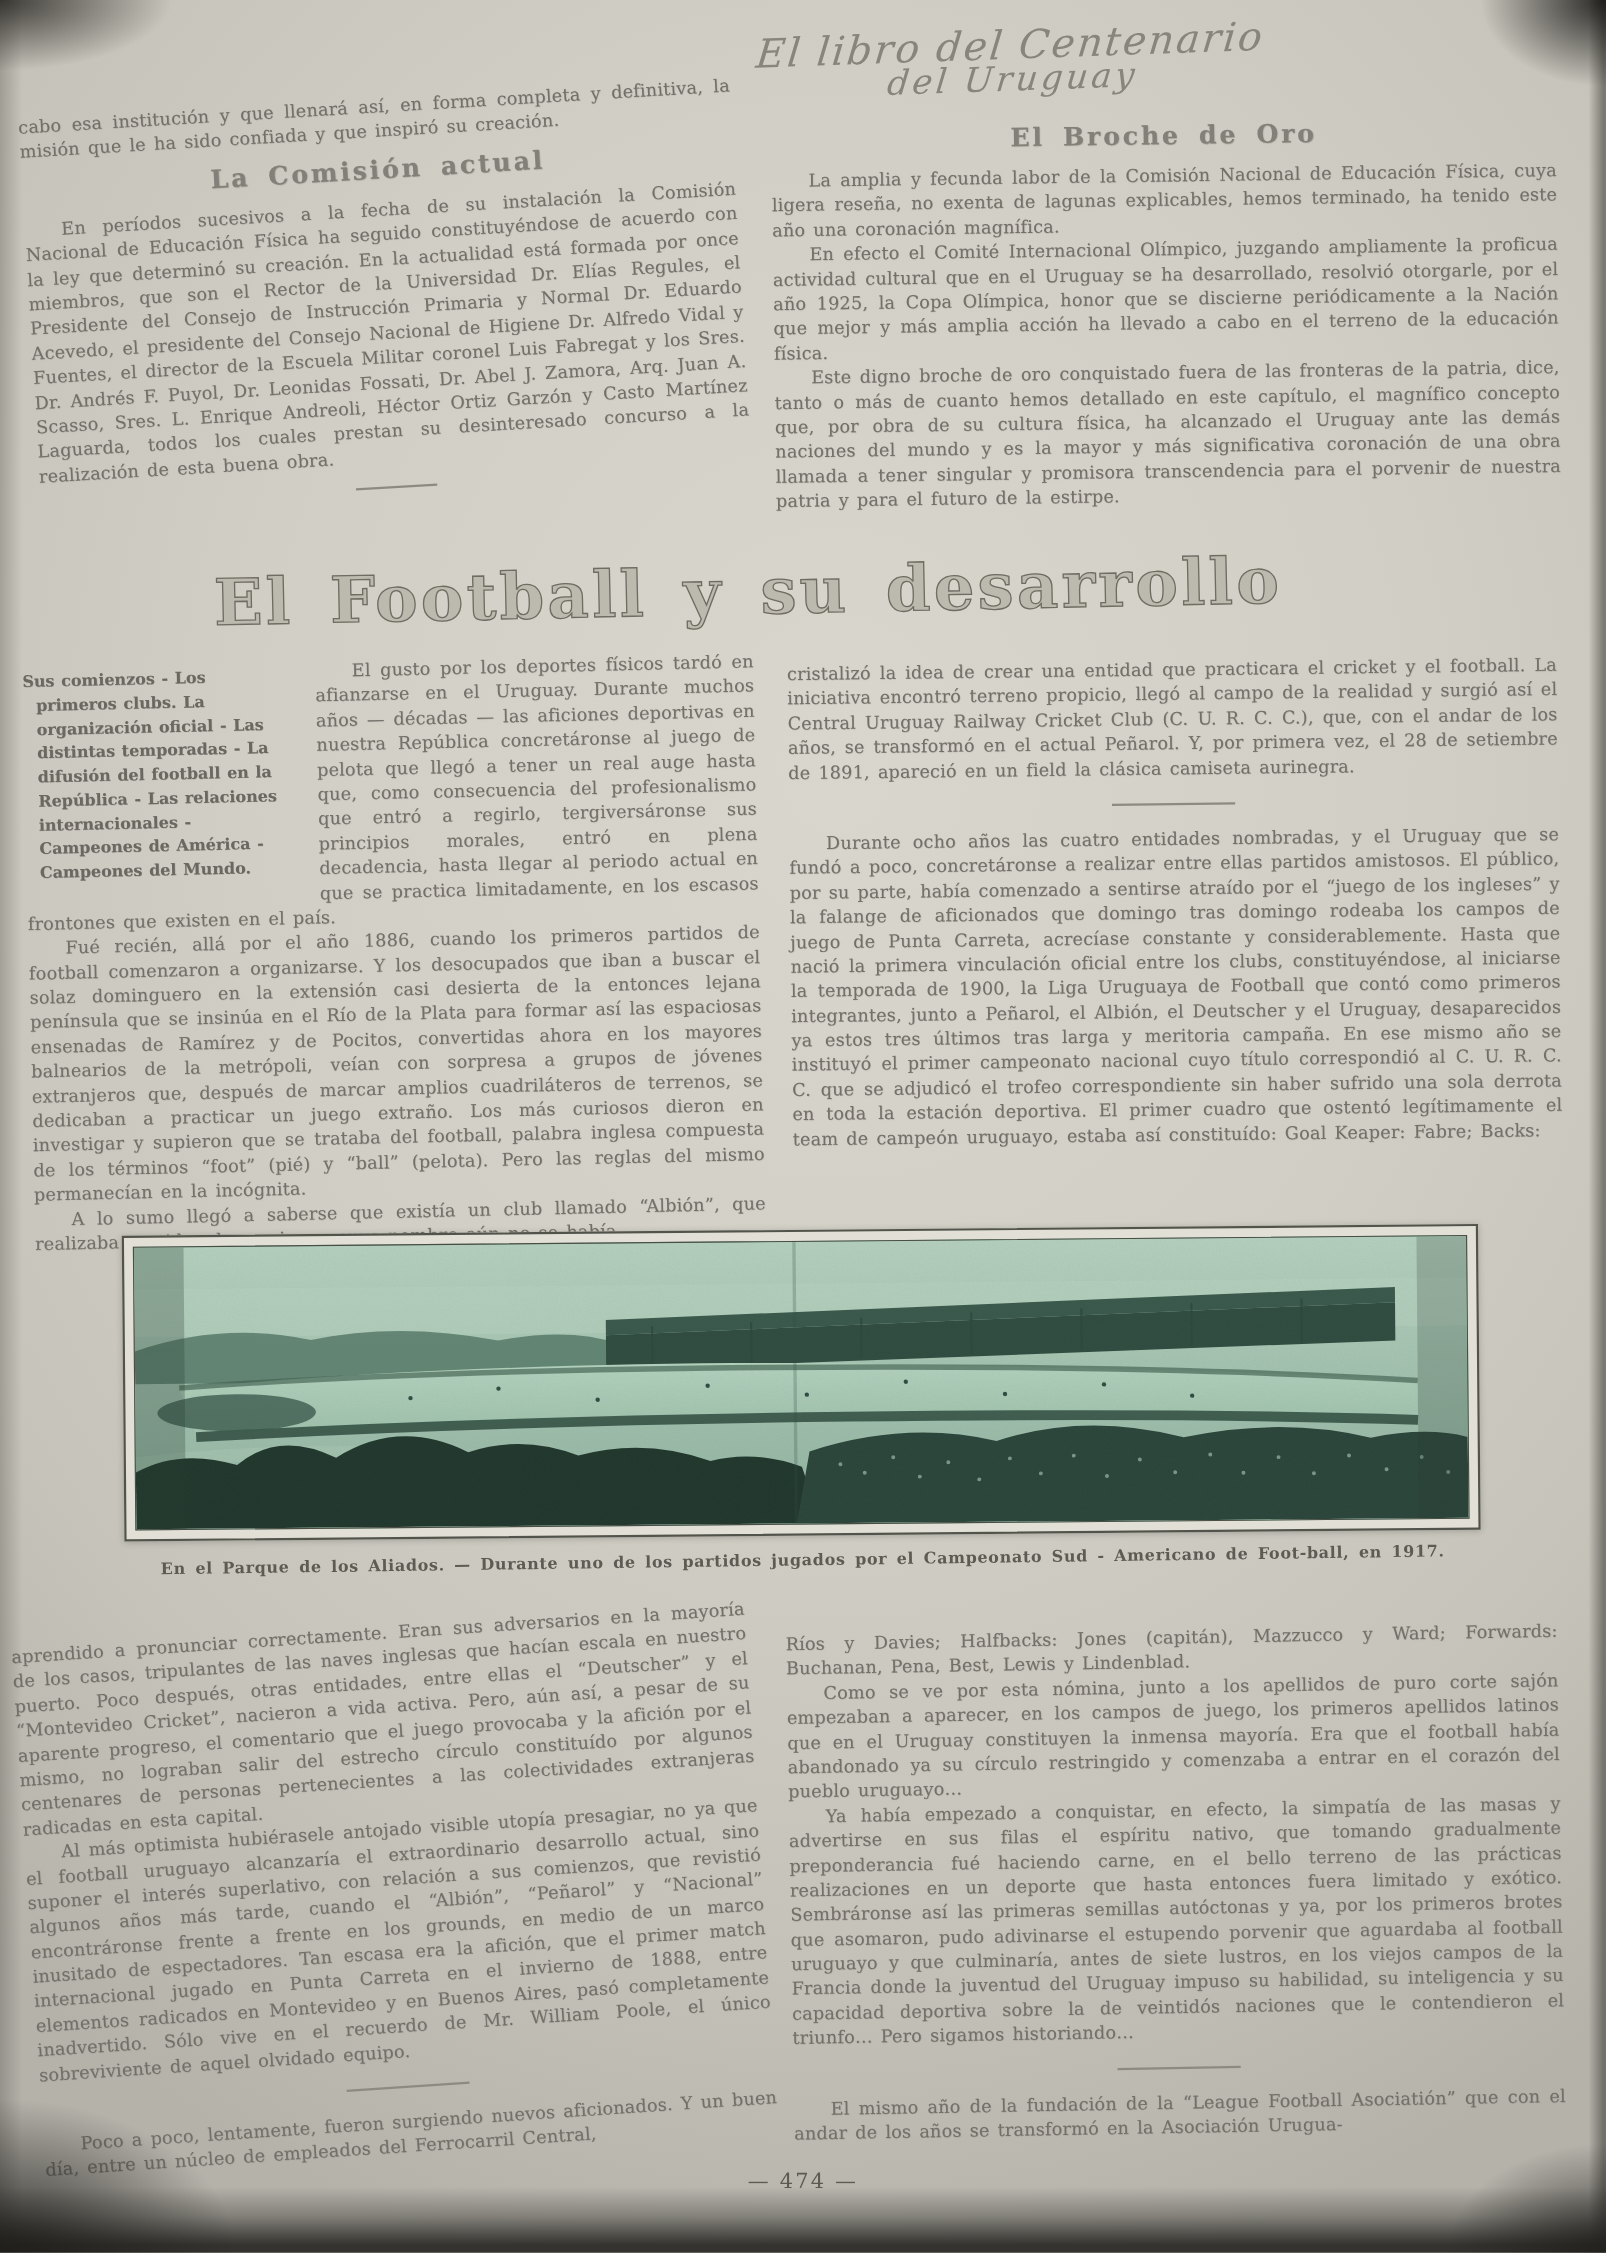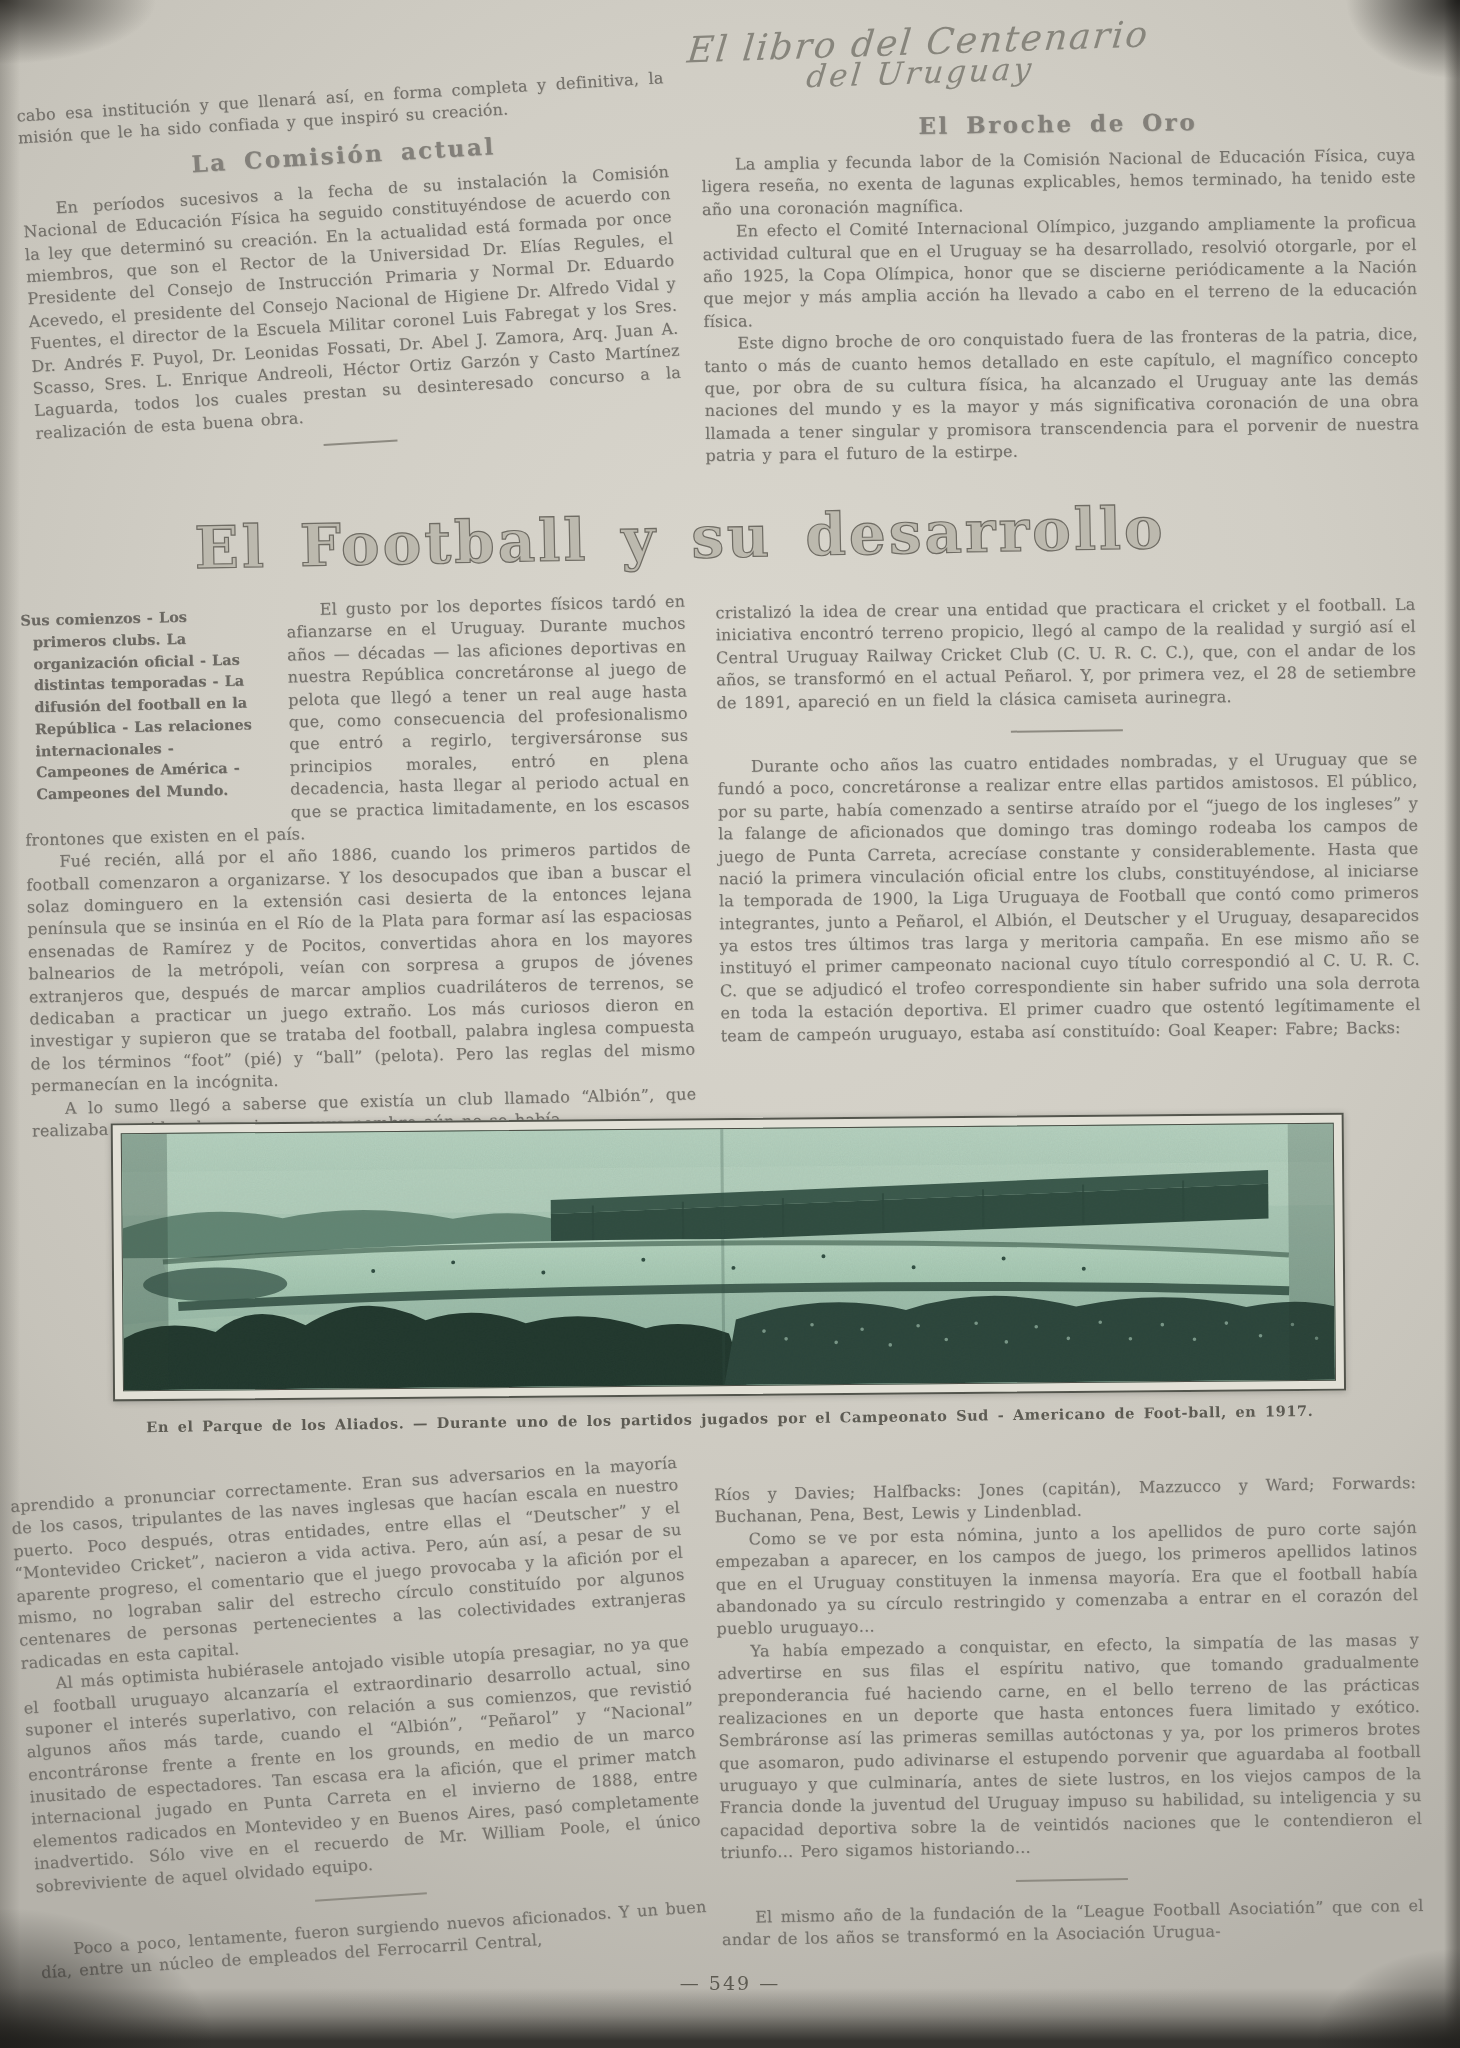--- a/index.html
+++ b/index.html
@@ -220,21 +220,21 @@
   </section>
 
   <section class="bot-right">
     <p class="bt cont">Ríos y Davies; Halfbacks: Jones (capitán), Mazzucco y Ward; Forwards: Buchanan, Pena, Best, Lewis y Lindenblad.</p>
     <p class="bt ind">Como se ve por esta nómina, junto a los apellidos de puro corte sajón empezaban a aparecer, en los campos de juego, los primeros apellidos latinos que en el Uruguay constituyen la inmensa mayoría. Era que el football había abandonado ya su círculo restringido y comenzaba a entrar en el corazón del pueblo uruguayo…</p>
     <p class="bt ind">Ya había empezado a conquistar, en efecto, la simpatía de las masas y advertirse en sus filas el espíritu nativo, que tomando gradualmente preponderancia fué haciendo carne, en el bello terreno de las prácticas realizaciones en un deporte que hasta entonces fuera limitado y exótico. Sembráronse así las primeras semillas autóctonas y ya, por los primeros brotes que asomaron, pudo adivinarse el estupendo porvenir que aguardaba al football uruguayo y que culminaría, antes de siete lustros, en los viejos campos de la Francia donde la juventud del Uruguay impuso su habilidad, su inteligencia y su capacidad deportiva sobre la de veintidós naciones que le contendieron el triunfo… Pero sigamos historiando…</p>
     <div class="rule"></div>
     <p class="bt ind">El mismo año de la fundación de la “League Football Asociatión” que con el andar de los años se transformó en la Asociación Urugua-</p>
   </section>
 
-  <div class="page-number">— 549 —</div>
+  <div class="page-number">— 474 —</div>
 
   <div class="edge edge-left"></div>
   <div class="edge edge-right"></div>
   <div class="edge edge-bottom"></div>
   <div class="edge corner-tl"></div>
   <div class="edge corner-tr"></div>
   <div class="edge corner-bl"></div>
   <div class="edge corner-br"></div>
 
 </div>

